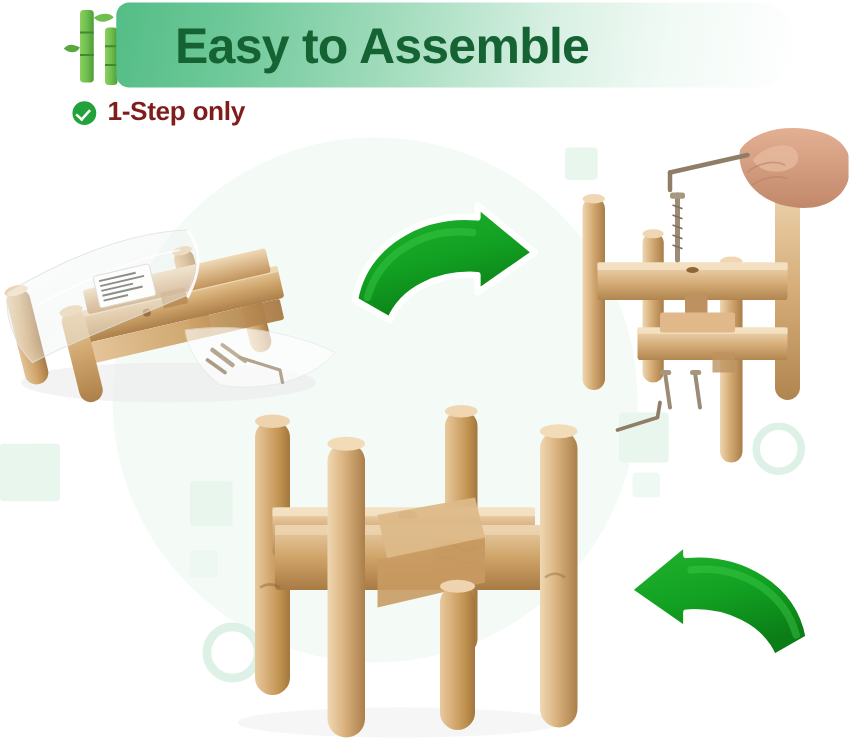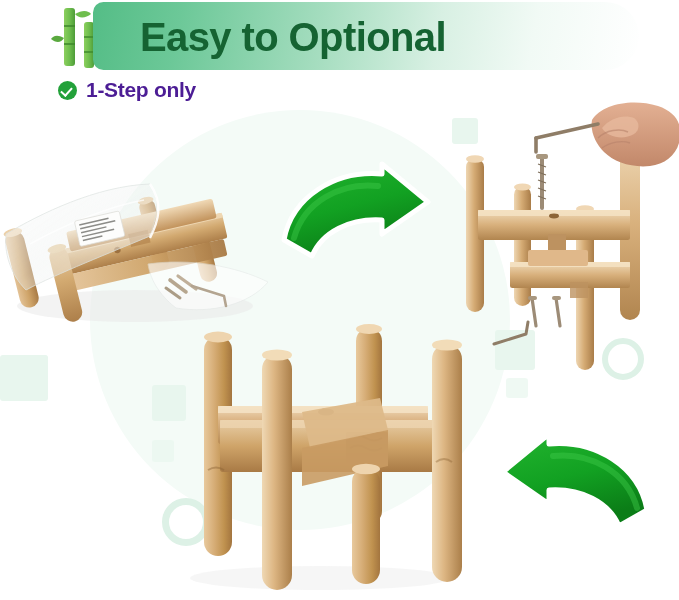--- a/index.html
+++ b/index.html
@@ -39,21 +39,21 @@
   .bullet{display:flex;align-items:flex-start;margin-bottom:7px;}
   .chk{
     flex:0 0 auto;width:19px;height:19px;border-radius:50%;
     background:#23a13a;position:relative;margin-top:3px;margin-right:9px;
   }
   .chk::after{
     content:"";position:absolute;left:5px;top:4px;width:5px;height:9px;
     border:solid #fff;border-width:0 2.6px 2.6px 0;transform:rotate(42deg);
   }
   .btxt{
-    font-size:21px;font-weight:bold;color:#4c1d95;line-height:1.16;
+    font-size:21px;font-weight:bold;color:#7f1d1d;line-height:1.16;
     letter-spacing:-0.3px;max-width:330px;
   }
 
   
   .photo{position:absolute;}
   .photo svg{display:block;overflow:visible;}
 </style>
 </head>
 <body>
 
@@ -89,21 +89,21 @@
       <line x1="34" y1="33" x2="44" y2="33" stroke="#3f8a2c" stroke-width="1.5"></line>
       <line x1="34" y1="48" x2="44" y2="48" stroke="#3f8a2c" stroke-width="1.5"></line>
 
       <path d="M25 10 C33 5 39 7 41 10 C36 14 29 15 25 10 Z" fill="#6fbe4e"></path>
       <path d="M14 34 C7 30 3 32 1 35 C6 39 11 39 14 34 Z" fill="#5aa93f"></path>
       <path d="M44 36 C51 33 55 35 56 38 C51 41 47 41 44 36 Z" fill="#6fbe4e"></path>
     </svg>
   </div>
 
   <div class="banner"></div>
-  <div class="banner-title">Easy to Optional</div>
+  <div class="banner-title">Easy to Assemble</div>
 
   <div class="bullets">
     <div class="bullet">
       <span class="chk"></span>
       <span class="btxt">1-Step only</span>
     </div>
   </div>
 
   <div class="photo" style="left:0px;top:178px;">
     <svg width="290" height="150" viewBox="0 0 290 150">

